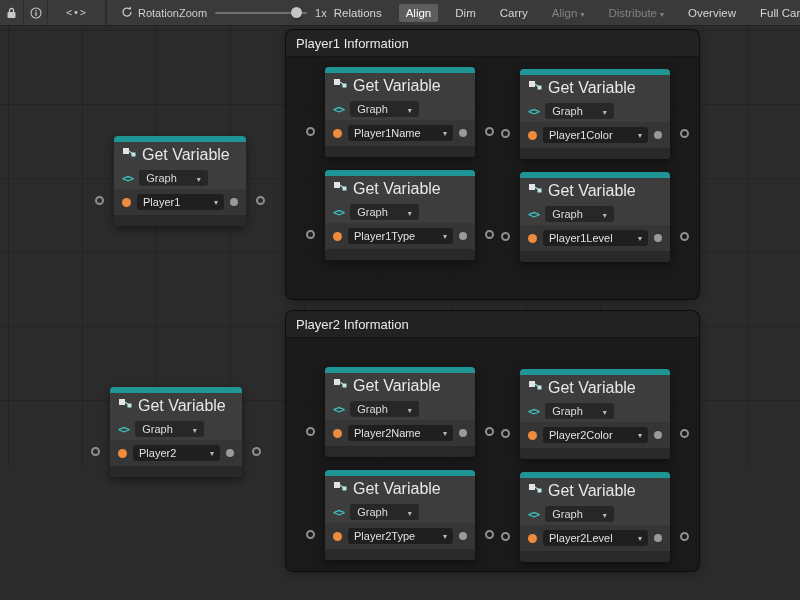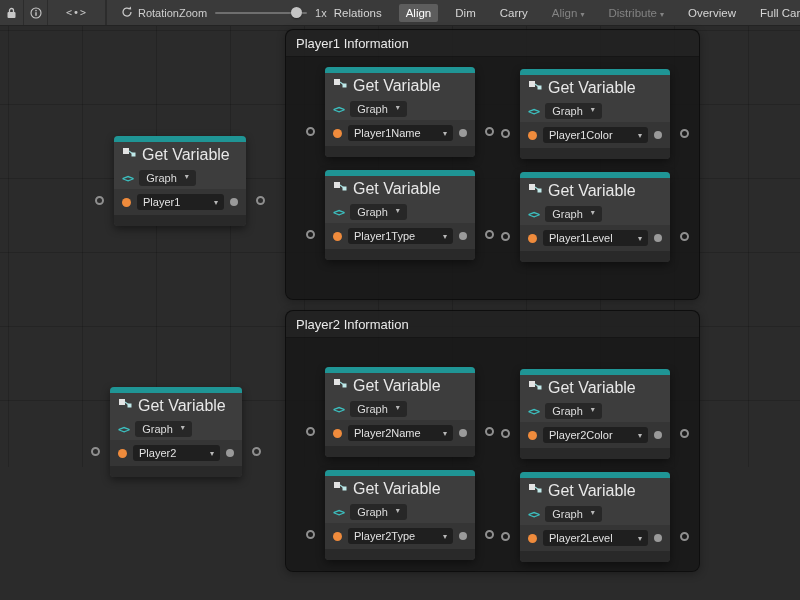--- a/index.html
+++ b/index.html
@@ -39,21 +39,21 @@
   .group{position:absolute;background:rgba(23,23,23,.82);border:1px solid rgba(0,0,0,.45);border-radius:8px;box-shadow:0 2px 8px rgba(0,0,0,.3);}
   .group-title{padding:6px 10px 5px;font-size:13px;color:#e9e9e9;background:rgba(255,255,255,.035);border-bottom:1px solid rgba(0,0,0,.35);border-radius:8px 8px 0 0;}
 
   
   .node{position:absolute;border-radius:4px;background:#3d3d3d;box-shadow:0 3px 8px rgba(0,0,0,.45);}
   .node-teal{height:6px;background:#1f9595;border-radius:4px 4px 0 0;}
   .node-header{height:25px;display:flex;align-items:center;gap:6px;padding:0 8px;}
   .node-title{font-size:16px;color:#e8e8e8;white-space:nowrap;}
   .node-kind-row{height:22px;display:flex;align-items:center;gap:6px;padding:0 8px;}
   .code-icon{color:#3cc1c1;font-family:"DejaVu Sans Mono",monospace;font-weight:bold;font-size:11px;letter-spacing:-1px;}
-  .kind-dropdown{display:flex;align-items:flex-start;gap:4px;background:#272727;border-radius:3px;padding:2px 7px;font-size:11px;color:#dcdcdc;}
+  .kind-dropdown{display:flex;align-items:flex-end;gap:16px;background:#272727;border-radius:3px;padding:2px 7px;font-size:11px;color:#dcdcdc;}
   .node-port-row{height:26px;background:#353535;display:flex;align-items:center;gap:6px;padding:0 8px;}
   .port-dot{flex:0 0 auto;border-radius:50%;}
   .port-dot.orange{width:9px;height:9px;background:#ef8b3c;}
   .port-dot.gray{width:8px;height:8px;background:#9a9a9a;}
   .var-dropdown{flex:1;display:flex;align-items:center;justify-content:space-between;background:#1f1f1f;border-radius:3px;padding:2px 6px;font-size:11px;color:#e2e2e2;white-space:nowrap;}
   .caret{font-size:8px;color:#b8b8b8;margin-left:4px;}
   .node-footer{height:11px;background:#292929;border-radius:0 0 4px 4px;}
   .outer-port{position:absolute;top:60px;width:9px;height:9px;border:2px solid #8f8f8f;border-radius:50%;background:transparent;}
   .outer-port.left{left:-19px;}
   .outer-port.right{right:-19px;}

